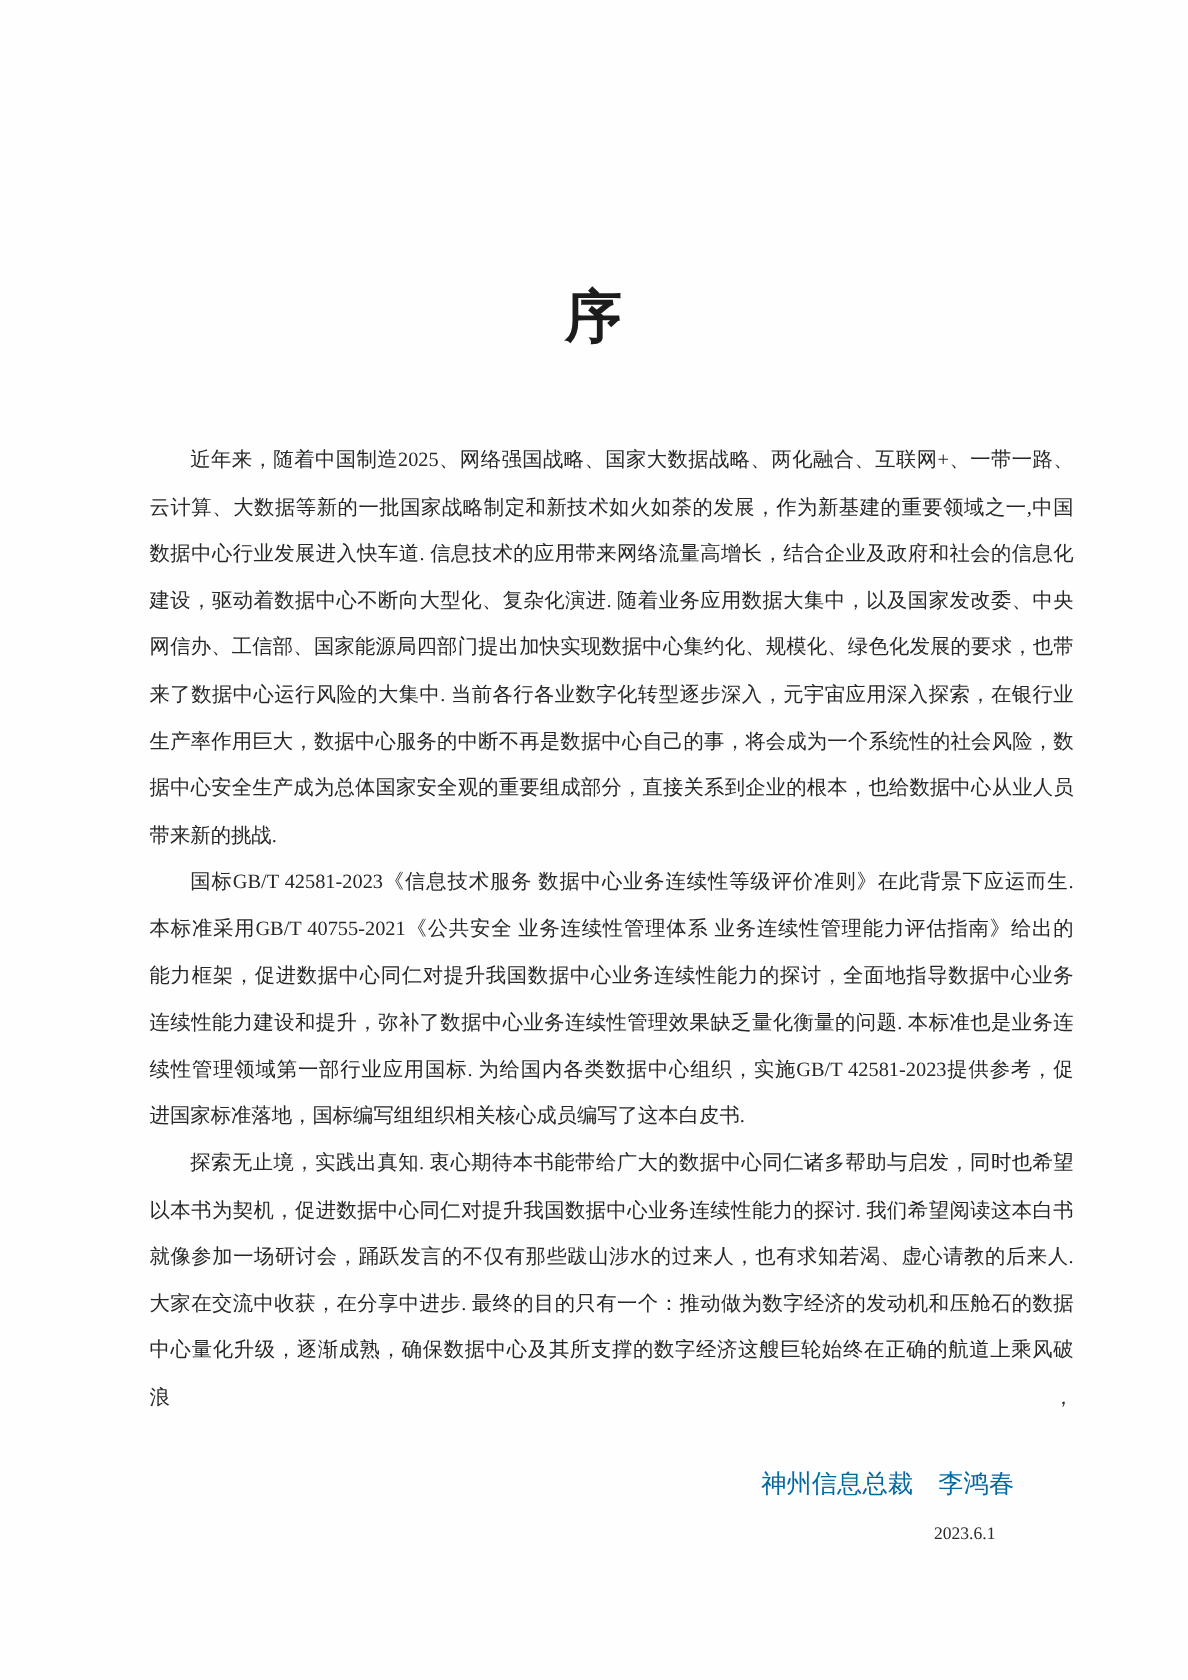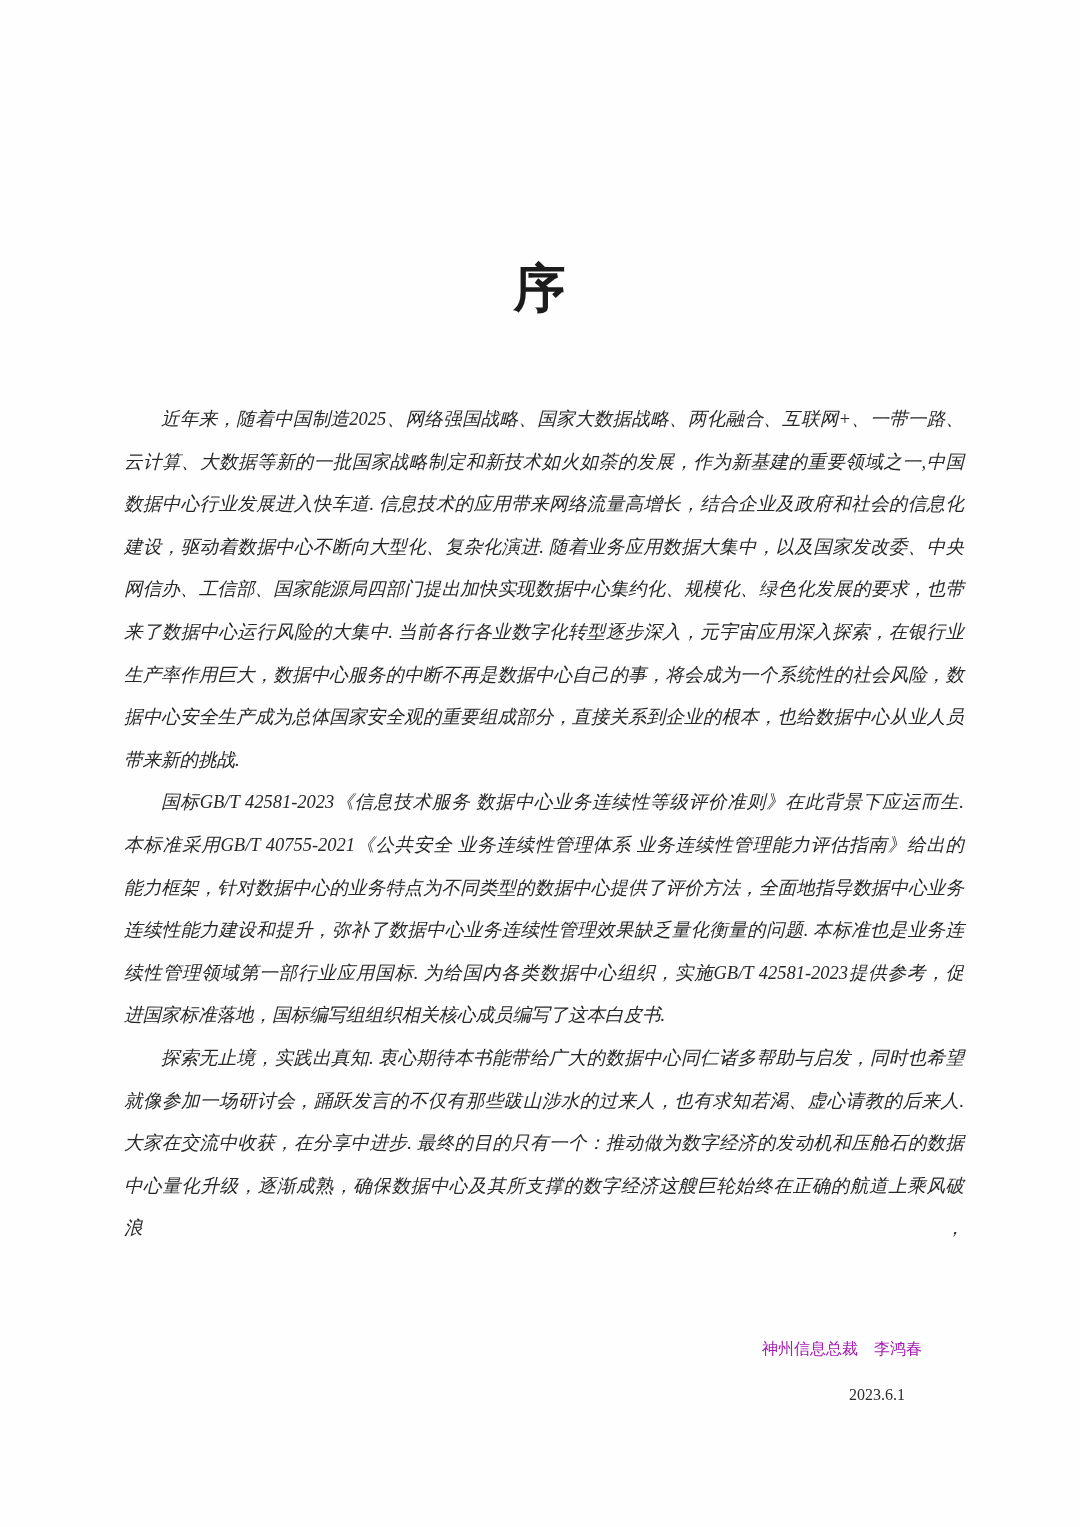--- a/index.html
+++ b/index.html
@@ -26,45 +26,44 @@
     text-align: center;
     font-size: 52px;
     line-height: 62px;
     font-weight: bold;
     letter-spacing: 1px;
     color: #1c1c1c;
   }
   .body-text {
     position: absolute;
     top: 398px;
-    left: 124px;
+    left: 136px;
     width: 840px;
-    font-style: italic;
   }
   .line {
     font-size: 18.5px;
     height: 42.6px;
     line-height: 42.6px;
     text-align: justify;
     text-align-last: justify;
     white-space: normal;
   }
   .line.end {
     text-align-last: left;
   }
   .line.indent {
     text-indent: 2em;
   }
   .signature {
     position: absolute;
     top: 1336px;
     right: 158px;
-    font-size: 16px;
+    font-size: 23px;
     line-height: 26px;
-    color: #a21caf;
+    color: #0369a1;
   }
   .date {
     position: absolute;
     top: 1383px;
     right: 175px;
     font-size: 16px;
     line-height: 24px;
     color: #2b2b2b;
   }
 </style>
@@ -85,28 +84,29 @@
       <div class="line">网信办、工信部、国家能源局四部门提出加快实现数据中心集约化、规模化、绿色化发展的要求，也带</div>
       <div class="line">来了数据中心运行风险的大集中. 当前各行各业数字化转型逐步深入，元宇宙应用深入探索，在银行业</div>
       <div class="line">生产率作用巨大，数据中心服务的中断不再是数据中心自己的事，将会成为一个系统性的社会风险，数</div>
       <div class="line">据中心安全生产成为总体国家安全观的重要组成部分，直接关系到企业的根本，也给数据中心从业人员</div>
       <div class="line end">带来新的挑战.</div>
     </div>
 
     <div class="paragraph">
       <div class="line indent">国标GB/T 42581-2023《信息技术服务 数据中心业务连续性等级评价准则》在此背景下应运而生.</div>
       <div class="line">本标准采用GB/T 40755-2021《公共安全 业务连续性管理体系 业务连续性管理能力评估指南》给出的</div>
-      <div class="line">能力框架，针对数据中心的业务特点为不同类型的数据中心提供了评价方法，全面地指导数据中心业务</div>
+      <div class="line">能力框架，促进数据中心同仁对提升我国数据中心业务连续性能力的探讨，全面地指导数据中心业务</div>
       <div class="line">连续性能力建设和提升，弥补了数据中心业务连续性管理效果缺乏量化衡量的问题. 本标准也是业务连</div>
       <div class="line">续性管理领域第一部行业应用国标. 为给国内各类数据中心组织，实施GB/T 42581-2023提供参考，促</div>
       <div class="line end">进国家标准落地，国标编写组组织相关核心成员编写了这本白皮书.</div>
     </div>
 
     <div class="paragraph">
       <div class="line indent">探索无止境，实践出真知. 衷心期待本书能带给广大的数据中心同仁诸多帮助与启发，同时也希望</div>
+      <div class="line">以本书为契机，促进数据中心同仁对提升我国数据中心业务连续性能力的探讨. 我们希望阅读这本白书</div>
       <div class="line">就像参加一场研讨会，踊跃发言的不仅有那些跋山涉水的过来人，也有求知若渴、虚心请教的后来人.</div>
       <div class="line">大家在交流中收获，在分享中进步. 最终的目的只有一个：推动做为数字经济的发动机和压舱石的数据</div>
       <div class="line">中心量化升级，逐渐成熟，确保数据中心及其所支撑的数字经济这艘巨轮始终在正确的航道上乘风破浪，</div>
     </div>
 
   </div>
 
   <div class="signature">神州信息总裁　李鸿春</div>
   <div class="date">2023.6.1</div>
 

